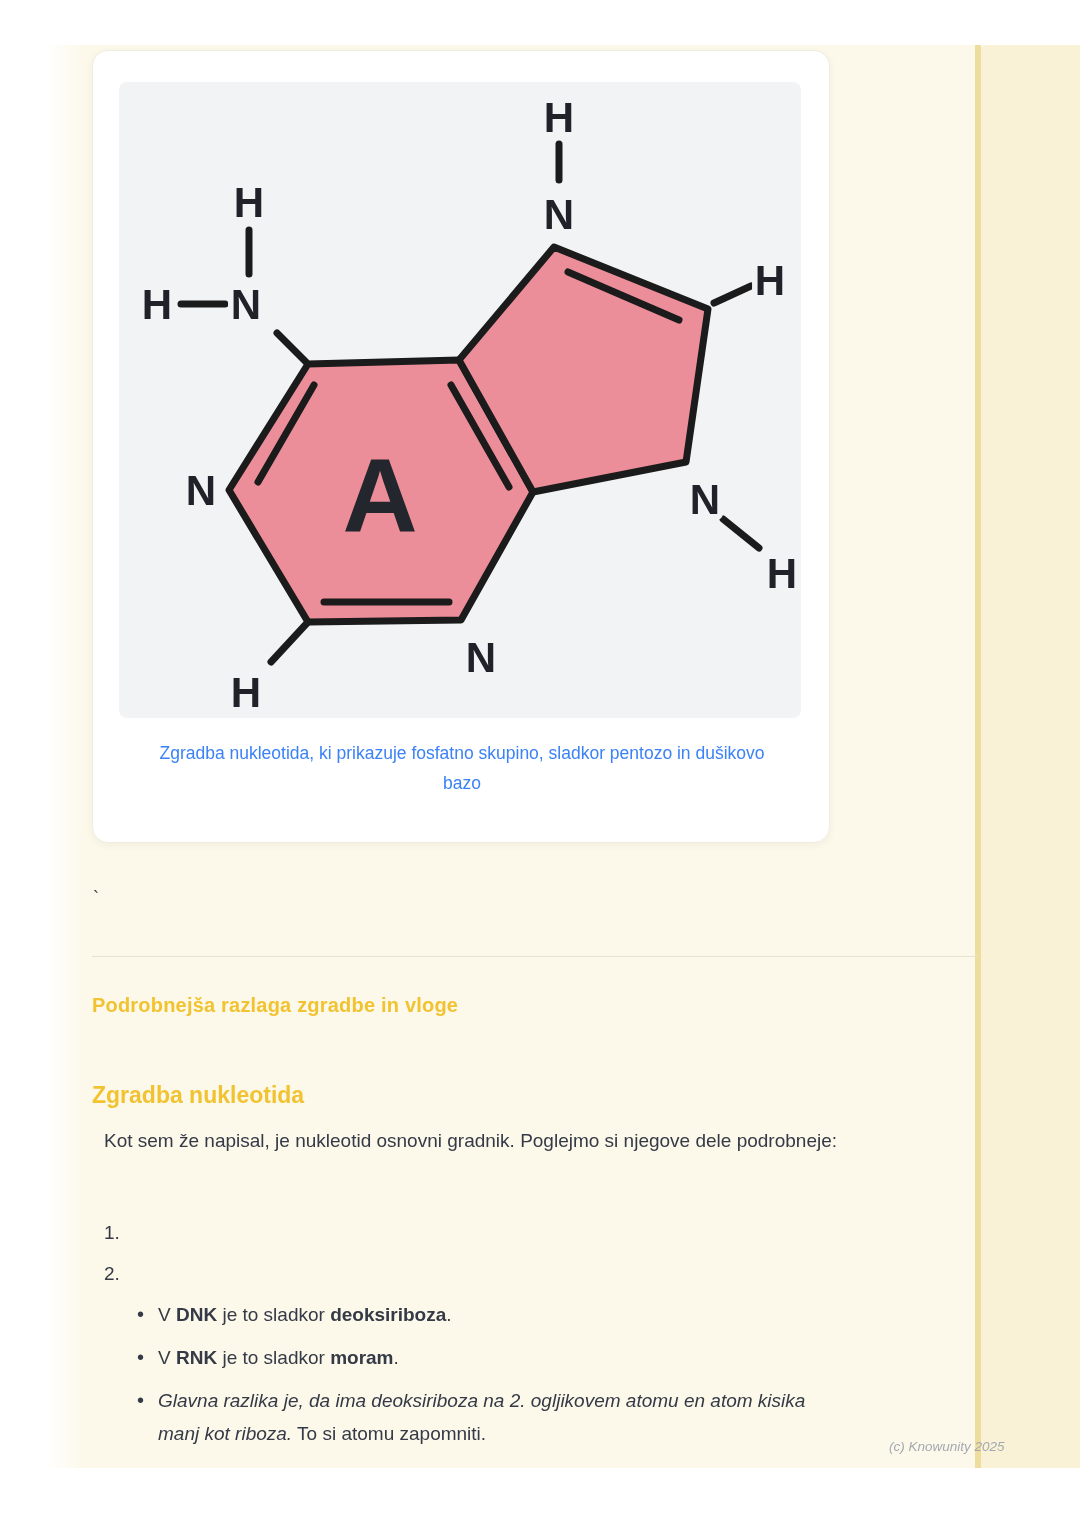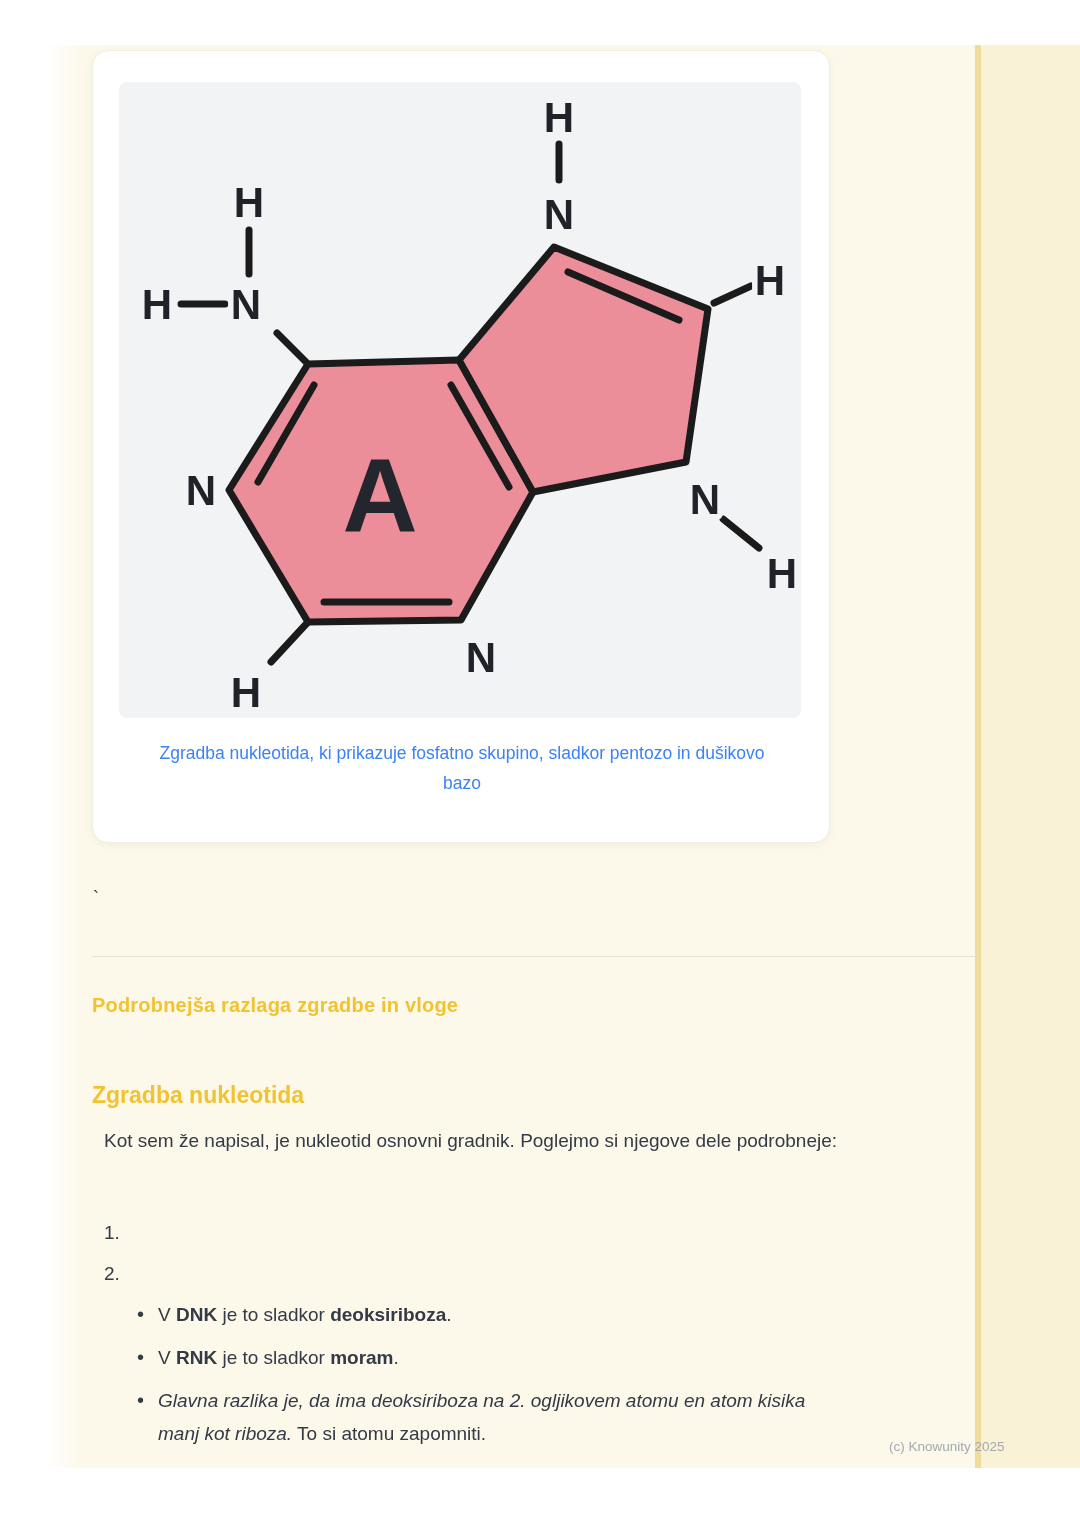--- a/index.html
+++ b/index.html
@@ -62,21 +62,21 @@
   .oli .otext{flex:1 1 auto;max-width:648px;}
   .bullets{margin-left:33px;margin-top:8px;}
   .bli{display:flex;margin-bottom:10px;}
   .bli .bdot{flex:0 0 21px;font-size:20px;line-height:33px;}
   .bli .btext{flex:1 1 auto;max-width:656px;}
   .sg-b{font-weight:bold;}
   .sg-i{font-style:italic;text-align:right;}
 
   .copyright{
     position:absolute;left:889px;top:1439px;width:160px;
-    font-size:13.5px;color:#a4a9b1;z-index:5;
+    font-size:13.5px;color:#a4a9b1;z-index:5;font-style:italic;
   }
 </style>
 </head>
 <body>
 
 <div class="cream-bg"></div>
 <div class="accent-line"></div>
 <div class="accent-panel"></div>
 
 <div class="figure-card">

